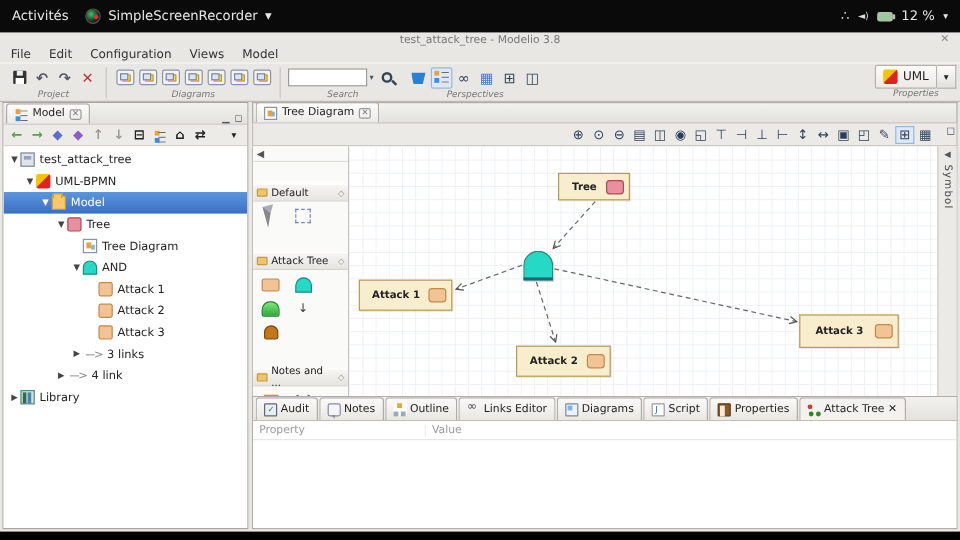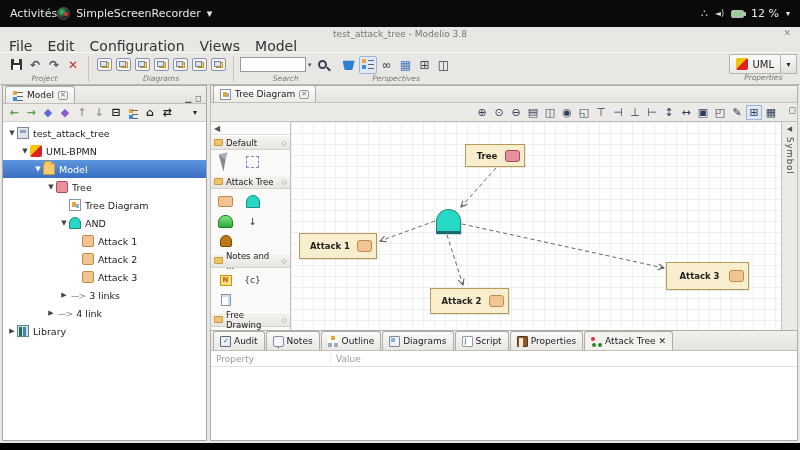--- a/index.html
+++ b/index.html
@@ -3,36 +3,36 @@
 <meta charset="utf-8">
 <style>
   * { margin:0; padding:0; box-sizing:border-box; }
   html,body { background:#000; }
   .screen { position:relative; width:800px; height:450px; overflow:hidden;
             font-family:"DejaVu Sans", sans-serif; background:#000; color:#222; }
 
   
   .gnome-bar { position:absolute; top:0; left:0; width:800px; height:27px; background:#0a0a0a;
                color:#e8e8e8; display:flex; align-items:center; font-size:11px; }
-  .gb-left { display:flex; align-items:center; padding-left:10px; flex:1; }
+  .gb-left { display:flex; align-items:center; gap:14px; padding-left:10px; flex:1; }
   .gb-app { display:flex; align-items:center; gap:6px; }
   .ssr-icon { width:13px; height:13px; border-radius:50%; background:radial-gradient(circle at 35% 35%, #3c6, #222 60%);
               border:1px solid #555; position:relative; }
   .ssr-icon::after { content:""; position:absolute; right:1px; top:4px; width:4px; height:4px; border-radius:50%; background:#d33; }
   .gb-clock { position:absolute; left:50%; transform:translateX(-50%); font-weight:bold; font-size:11px; }
   .gb-right { display:flex; align-items:center; gap:7px; padding-right:10px; font-size:11px; }
   .tray-glyph { font-size:11px; color:#ddd; }
   .battery-icon { width:13px; height:8px; border:1px solid #bbb; border-radius:2px; position:relative; background:#9c9; }
   .battery-icon::after { content:""; position:absolute; right:-3px; top:1px; width:2px; height:4px; background:#bbb; }
 
   
   .window { position:absolute; top:27px; left:0; width:800px; height:416px; background:#e9e7e3; }
   .titlebar { height:12px; position:relative; text-align:center; font-size:9px; color:#777; padding-top:2px; }
   .titlebar .close-x { position:absolute; right:9px; top:1px; color:#888; font-size:9px; cursor:default; }
-  .menubar { height:13px; display:flex; gap:15px; padding-left:9px; font-size:14px; color:#333; align-items:center; }
+  .menubar { height:13px; display:flex; gap:15px; padding-left:9px; font-size:10px; color:#333; align-items:center; }
 
   
   .toolbar { height:33px; border-top:1px solid #f6f5f3; border-bottom:1px solid #bdbab6;
              display:flex; align-items:stretch; padding:1px 3px 0 3px; background:#e9e7e3; }
   .tgroup { display:flex; flex-direction:column; align-items:center; padding:0 4px; }
   .ticons { display:flex; align-items:center; gap:1px; height:21px; }
   .tlabel { font-size:7.5px; color:#777; line-height:8px;font-style:italic; }
   .tsep { width:1px; background:#c9c6c2; margin:2px 2px; }
   .ticon { width:18px; height:18px; display:flex; align-items:center; justify-content:center;
            font-size:12px; color:#345; border-radius:2px; }
@@ -104,21 +104,21 @@
   .ed-toolbar { height:19px; background:#eceae6; border:1px solid #c2bfbb; border-top:none; display:flex; align-items:center;
                 justify-content:flex-end; gap:1px; padding-right:18px; }
   .dt-icon { width:16px; height:15px; display:flex; align-items:center; justify-content:center; font-size:11px; color:#2c3e5c; }
   .dt-icon.active { background:#dfe9f5; border:1px solid #9ab6d8; }
   .ed-maxbtn { position:absolute; right:2px; top:20px; font-size:9px; color:#556; }
 
   .ed-content { display:flex; height:208px; border-left:1px solid #c2bfbb; border-right:1px solid #c2bfbb; background:#fff; }
   .palette { width:80px; background:#fafaf8; border-right:1px solid #c5c2be; font-size:8.5px; }
   .pal-collapse { height:13px; display:flex; align-items:center; padding-left:3px; color:#555; font-size:8px; border-bottom:1px solid #e2dfdb; }
   .pal-hdr { height:15px; display:flex; align-items:center; gap:3px; padding:0 3px;
-             background:linear-gradient(#f6f5f2,#e7e5e1); border-top:1px solid #fff; border-bottom:1px solid #d5d2ce; color:#222; }
+             background:linear-gradient(#f6f5f2,#e7e5e1); border-top:1px solid #fff; border-bottom:1px solid #d5d2ce; color:#222;margin-top:18px; }
   .pal-hdr .pin { margin-left:auto; color:#999; font-size:7px; }
   .mini-folder { width:9px; height:7px; background:#f0c36d; border:1px solid #c89a3f; border-radius:1px; flex:none; }
   .pal-items { display:flex; flex-wrap:wrap; gap:4px 10px; padding:4px 6px; }
   .pal-it { width:17px; height:16px; display:flex; align-items:center; justify-content:center; }
   .cursor-shape { width:0; height:0; border-left:5px solid #888; border-right:4px solid transparent; border-bottom:11px solid transparent;
                   border-top:7px solid #aab; transform:rotate(-15deg); }
   .marquee { width:13px; height:12px; border:1px dashed #7a84c0; }
   .p-attack { width:15px; height:11px; background:#f3c493; border:1px solid #c08a4a; border-radius:2px; }
   .p-and { width:14px; height:13px; background:#25d9c6; border:1px solid #1b8a80; border-radius:7px 7px 0 0; }
   .p-or { width:15px; height:13px; background:linear-gradient(#7ee87a,#2faa3a); border:1px solid #1d7a28; border-radius:7px 7px 2px 2px; }
@@ -160,21 +160,21 @@
   .bticon { width:11px; height:11px; flex:none; position:relative; border-radius:1px; }
   .bi-audit { background:#e8eef8; border:1px solid #667; } .bi-audit::after { content:"✓"; position:absolute; font-size:7px; color:#2a8a2a; left:2px; top:0px; }
   .bi-chat { background:#f4f6fa; border:1px solid #88a; border-radius:2px; } .bi-chat::after { content:""; position:absolute; left:2px; bottom:-3px; border-left:3px solid transparent; border-top:3px solid #88a; }
   .bi-outline { background:#fff; } .bi-outline::before { content:""; position:absolute; left:3px; top:0; width:4px; height:4px; background:#e8a33d; } .bi-outline::after { content:""; position:absolute; left:0; bottom:0; width:4px; height:4px; background:#9ab; box-shadow:6px 0 0 #9ab; }
   .bi-links { background:transparent; } .bi-links::after { content:"∞"; position:absolute; left:0px; top:-2px; font-size:10px; color:#445; }
   .bi-diagrams { background:#eef3fb; border:1px solid #7d8797; } .bi-diagrams::after { content:""; position:absolute; left:1px; top:1px; width:4px; height:4px; background:#7fb2e8; }
   .bi-script { background:#fff; border:1px solid #99a; } .bi-script::after { content:"J"; position:absolute; left:2px; top:0px; font-size:7px; color:#36c; }
   .bi-props { background:#8a5a2a; border:1px solid #5a3a18; } .bi-props::after { content:""; position:absolute; left:1px; top:1px; width:4px; height:9px; background:#f4ead8; }
   .bi-atree { background:transparent; } .bi-atree::before { content:""; position:absolute; left:0; top:1px; width:4px; height:4px; border-radius:50%; background:#d33; } .bi-atree::after { content:""; position:absolute; right:0; bottom:0; width:4px; height:4px; border-radius:50%; background:#2a8a2a; box-shadow:-6px 0 0 #2a8a2a; }
   .bp-cols { height:16px; display:flex; border-bottom:1px solid #e4e2de; background:#fff; font-size:9px; color:#999; align-items:center; }
-  .bp-col1 { width:120px; padding-left:5px; border-right:1px solid #eee; }
+  .bp-col1 { width:144px; padding-left:5px; border-right:1px solid #eee; }
   .bp-col2 { padding-left:5px; }
 </style>
 </head>
 <body>
 
 <div class="screen">
 
   <div class="gnome-bar">
     <div class="gb-left">
       <span>Activités</span>
@@ -520,20 +520,24 @@
           </span>
           <span class="btab">
             <span class="bticon bi-chat"></span>
             <span>Notes</span>
           </span>
           <span class="btab">
             <span class="bticon bi-outline"></span>
             <span>Outline</span>
           </span>
           <span class="btab">
+            <span class="bticon bi-links"></span>
+            <span>Links Editor</span>
+          </span>
+          <span class="btab">
             <span class="bticon bi-diagrams"></span>
             <span>Diagrams</span>
           </span>
           <span class="btab">
             <span class="bticon bi-script"></span>
             <span>Script</span>
           </span>
           <span class="btab">
             <span class="bticon bi-props"></span>
             <span>Properties</span>

